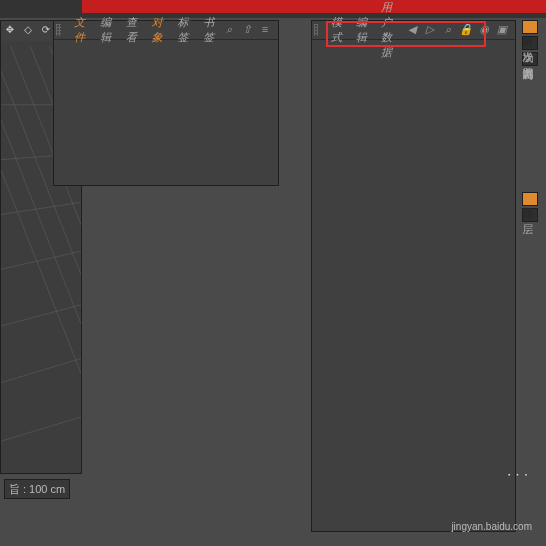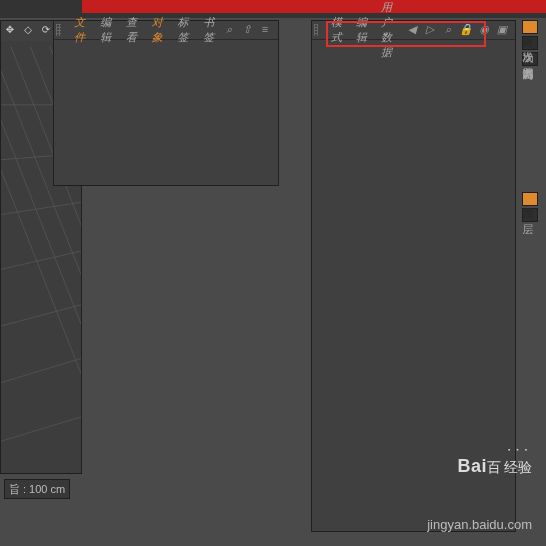--- a/index.html
+++ b/index.html
@@ -172,21 +172,21 @@
   position: absolute;
   right: 14px;
   bottom: 14px;
   text-align: right;
   color: #ddd;
   font-family: Arial;
 }
 .watermark .big { font-size: 18px; font-weight: bold; letter-spacing: 0.5px; }
 .watermark .cn { font-size: 14px; }
 .watermark .paw { font-size: 10px; letter-spacing: 1px; }
-.watermark .url { font-size: 13px; color: #bbb; margin-top: 40px; }
+.watermark .url { font-size: 10px; color: #bbb; margin-top: 40px; }
 </style>
 </head>
 <body>
 
 <div class="topbar">
   <div class="topbar-left"></div>
   <div class="topbar-mid"></div>
 </div>
 <div class="gap-dark"></div>
 
@@ -269,18 +269,14 @@
   <div class="tab">场次</div>
   <div class="tab">内容浏览器</div>
 </div>
 <div class="side-tabs" style="top:192px;">
   <div class="tab active">属性</div>
   <div class="tab">层</div>
 </div>
 
 <div class="watermark">
   <div><span class="paw">⠂⠂⠂</span></div>
-  <div>
-    <span class="big">Bai</span><span class="cn">百</span>
-    <span class="cn">经验</span>
-  </div>
   <div class="url">jingyan.baidu.com</div>
 </div>
 
 </body></html>

